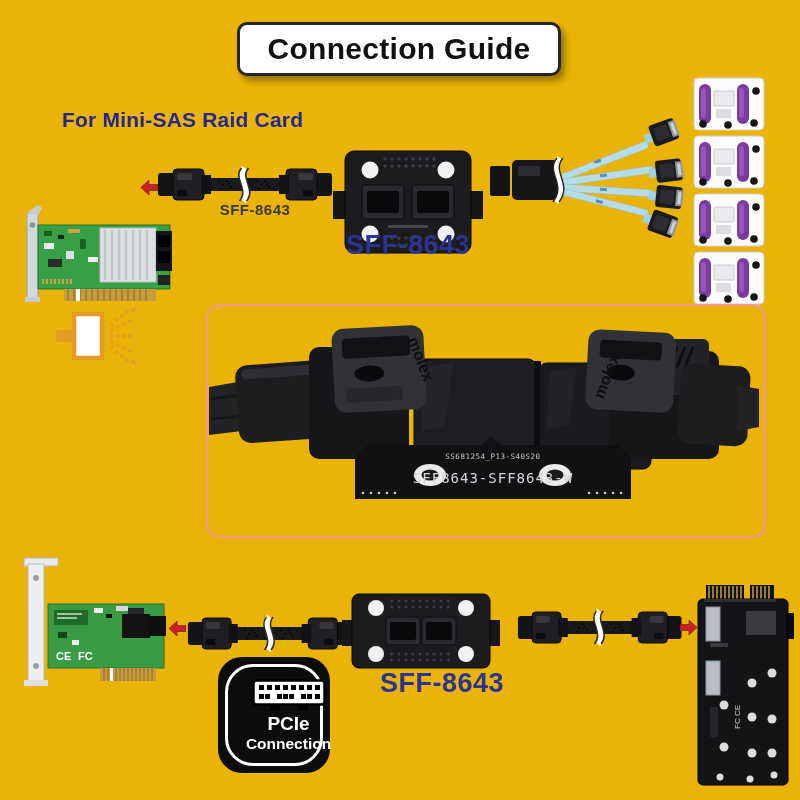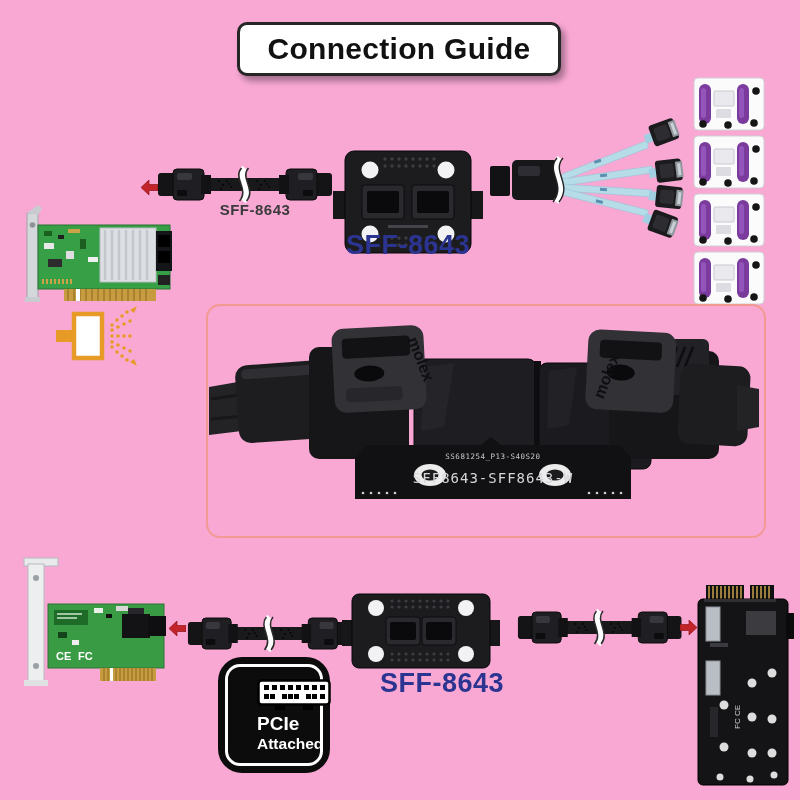--- a/index.html
+++ b/index.html
@@ -1,38 +1,38 @@
 <!DOCTYPE html>
 <html><head>
 <meta charset="utf-8">
 <style>
   html,body{margin:0;padding:0;background:#fff;}
-  .canvas{position:relative;width:800px;height:800px;background:#f9a8d4;overflow:hidden;
+  .canvas{position:relative;width:800px;height:800px;background:#eab308;overflow:hidden;
           font-family:"Liberation Sans",sans-serif;}
   .abs{position:absolute;}
   svg{display:block;}
   .title-box{position:absolute;left:237px;top:22px;width:318px;height:48px;
              border:3px solid #262626;border-radius:10px;background:#fff;
              box-shadow:4px 5px 6px rgba(0,0,0,0.35);
              display:flex;align-items:center;justify-content:center;}
   .title-text{font-size:30px;font-weight:bold;color:#111;letter-spacing:0.3px;}
   .heading{position:absolute;font-size:21px;font-weight:bold;color:#23278f;letter-spacing:0.2px;}
   .lbl-small{position:absolute;left:210px;top:201px;width:90px;text-align:center;
              font-size:15px;font-weight:bold;color:#3a3a3a;letter-spacing:0.5px;}
   .lbl-big{position:absolute;text-align:center;font-size:27px;font-weight:bold;
            color:#2b3491;letter-spacing:0.5px;}
   .sas-text{position:absolute;left:136px;top:307px;}
   .sas-line{font-size:15px;font-weight:bold;color:#464646;line-height:16.5px;letter-spacing:0.2px;}
   .sas-line::first-letter{color:#e79b27;}
   .photo-frame{position:absolute;left:206px;top:304px;width:554px;height:228px;
                border:2px solid #f29a92;border-radius:14px;padding:1px;}
   .pcie-logo{position:absolute;left:218px;top:657px;width:112px;height:116px;
              background:#0c0c0c;border-radius:24px;box-sizing:border-box;padding:7px;}
-  .pcie-inner{width:100%;height:100%;border:3.5px solid #fff;border-radius:15px;box-sizing:border-box;
-              display:flex;flex-direction:column;justify-content:center;gap:1px;padding-left:29px;}
+  .pcie-inner{width:100%;height:100%;border:3.5px solid #fff;border-radius:28px;box-sizing:border-box;
+              display:flex;flex-direction:column;align-items:center;justify-content:center;gap:1px;padding-left:29px;}
   .pcie-l1{font-size:19px;font-weight:bold;color:#fff;line-height:20px;}
   .pcie-l2{font-size:15.5px;font-weight:bold;color:#fff;line-height:17px;}
 </style>
 </head>
 <body>
 
 <div class="canvas">
 
   <svg width="0" height="0" style="position:absolute">
     <defs>
@@ -88,20 +88,21 @@
       <g id="arrow-sym">
         <polygon points="17,4.5 8,4.5 8,0 0,7.5 8,15 8,10.5 17,10.5" fill="#c3242a" stroke="#8e1418" stroke-width="0.7"></polygon>
       </g>
     </defs>
   </svg>
 
   <div class="title-box">
     <span class="title-text">Connection Guide</span>
   </div>
 
+  <div class="heading" style="left:62px;top:108px;">For Mini-SAS Raid Card</div>
 
   <svg class="abs" style="left:18px;top:199px;" width="158" height="106">
     <rect x="9" y="14" width="11" height="86" fill="#d5d8db" stroke="#9fa4a9"></rect>
     <polygon points="9,14 20,6 24,9 20,16" fill="#c8ccd0"></polygon>
     <circle cx="14.5" cy="26" r="2.8" fill="#8e9398"></circle>
     <rect x="7" y="98" width="15" height="5" fill="#c8ccd0"></rect>
     <rect x="20" y="26" width="132" height="64" fill="#37a046" stroke="#27722f"></rect>
     <rect x="26" y="32" width="8" height="5" fill="#1b5e20"></rect>
     <rect x="26" y="44" width="10" height="6" fill="#e8e8e8"></rect>
     <rect x="40" y="36" width="6" height="4" fill="#222"></rect>
@@ -411,21 +412,21 @@
             <rect x="31" y="15" width="5" height="5"></rect>
           <rect x="37" y="15" width="5" height="5"></rect>
             <rect x="49" y="15" width="5" height="5"></rect>
           <rect x="55" y="15" width="5" height="5"></rect>
             <rect x="63" y="15" width="5" height="5"></rect>
           <rect x="18" y="26" width="10" height="5"></rect>
             <rect x="46" y="26" width="10" height="5"></rect>
         </g>
       </svg>
       <div class="pcie-l1">PCIe</div>
-      <div class="pcie-l2">Attached</div>
+      <div class="pcie-l2">Connection</div>
     </div>
   </div>
 
   <svg class="abs" style="left:342px;top:592px;" width="158" height="78">
     <rect x="0" y="28" width="14" height="26" fill="#17171a"></rect>
     <rect x="144" y="28" width="14" height="26" fill="#17171a"></rect>
     <rect x="10" y="2" width="138" height="74" rx="7" fill="#1c1c1f" stroke="#060608"></rect>
     <circle cx="34" cy="16" r="8" fill="#f2f2f4"></circle>
     <circle cx="124" cy="16" r="8" fill="#f2f2f4"></circle>
     <circle cx="34" cy="62" r="8" fill="#f2f2f4"></circle>

